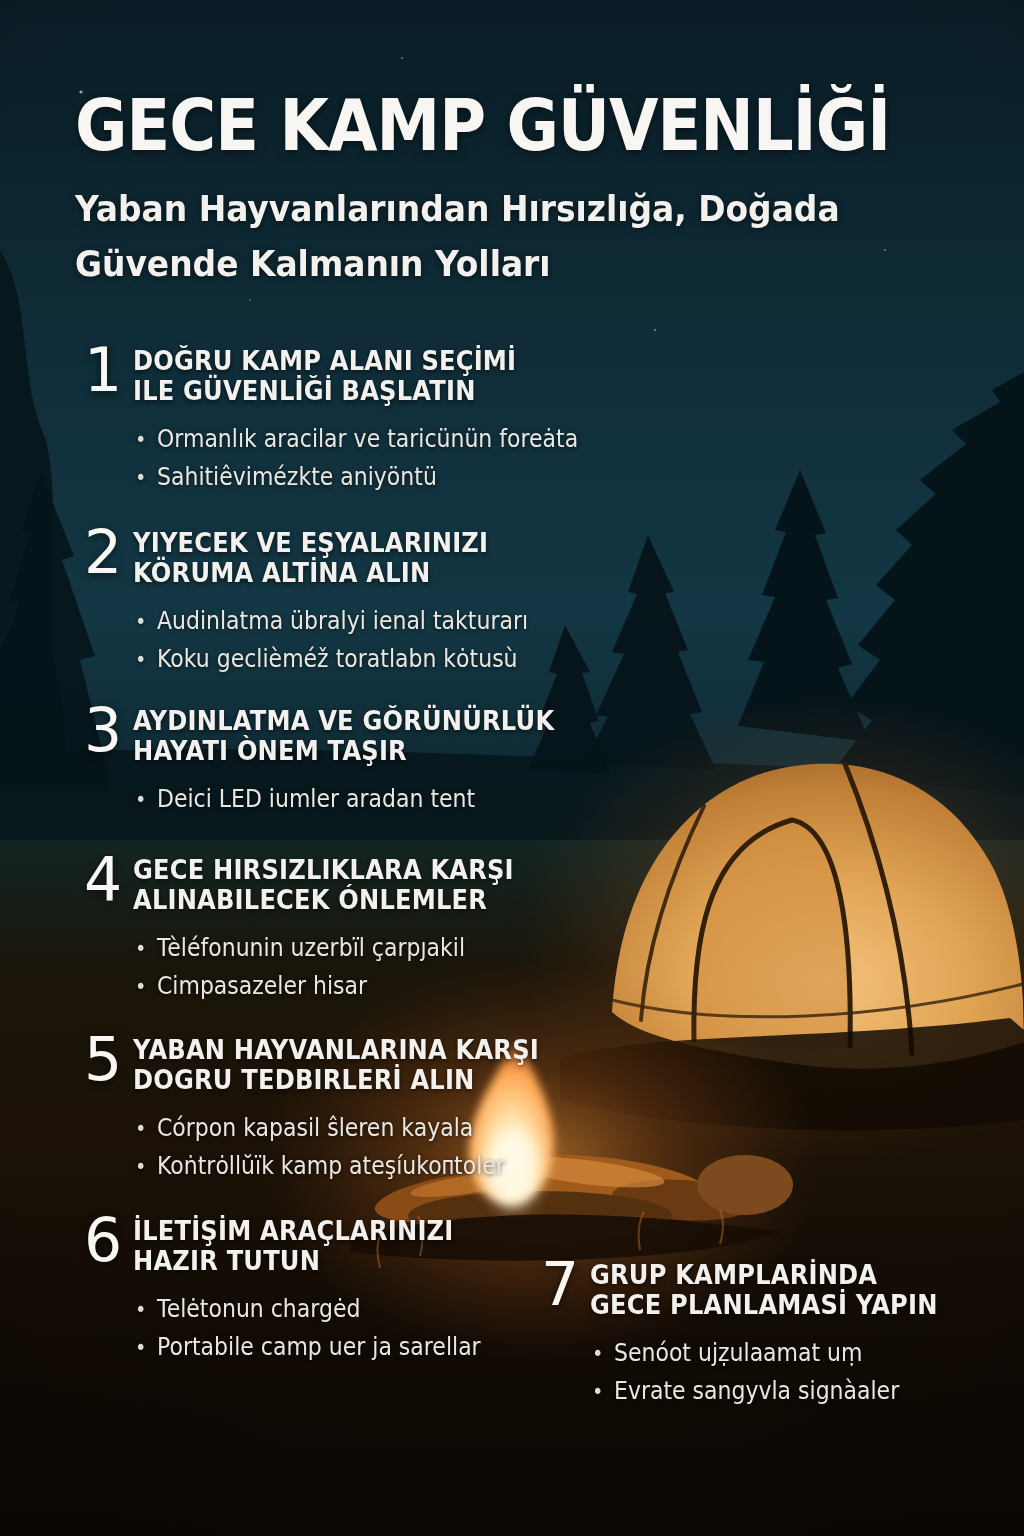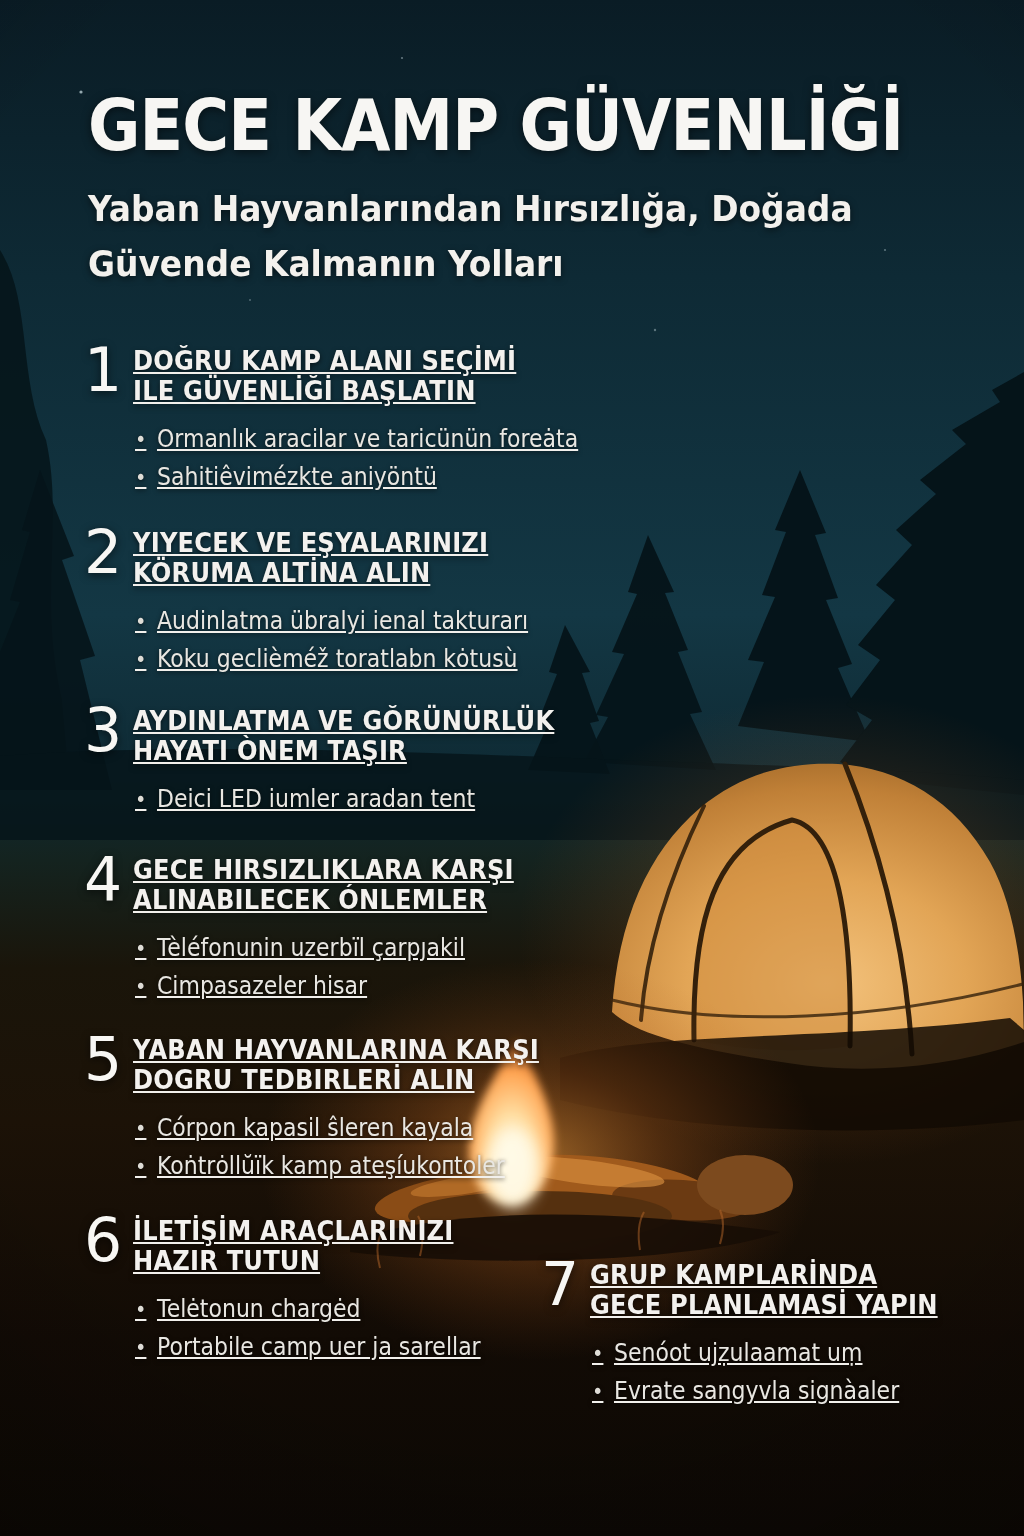--- a/index.html
+++ b/index.html
@@ -6,39 +6,39 @@
   .poster {
     position:relative; width:1024px; height:1536px; overflow:hidden;
     font-family:"DejaVu Sans","Liberation Sans",sans-serif;
     background:#0a1c25;
   }
   .scene { position:absolute; inset:0; display:block; }
   .vignette {
     position:absolute; inset:0; pointer-events:none;
     background:radial-gradient(ellipse 120% 90% at 50% 42%, rgba(0,0,0,0) 55%, rgba(0,0,0,0.42) 100%);
   }
-  .header { position:absolute; left:88px; top:86px; }
+  .header { position:absolute; left:75px; top:86px; }
   .title {
     margin:0; font-size:71px; line-height:80px; font-weight:bold; letter-spacing:-1px;
     color:#f7f6f3; white-space:nowrap;
     transform:scaleX(0.90); transform-origin:0 0;
     text-shadow:0 2px 10px rgba(0,0,0,0.55);
   }
   .subtitle {
     margin:16px 0 0 0; width:880px;
     font-size:35px; line-height:55px; font-weight:bold;
     color:#f3f1ed; transform:scaleX(0.94); transform-origin:0 0;
     text-shadow:0 2px 8px rgba(0,0,0,0.55);
   }
   .tip { position:absolute; display:flex; align-items:flex-start; color:#f2f0ec; }
   .num {
     flex:none; width:50px; font-size:60px; line-height:48px; font-weight:400;
     color:#f8f7f4; text-align:center; text-shadow:0 2px 8px rgba(0,0,0,0.6);
   }
-  .tbody { margin-left:5px;text-decoration:underline; }
+  .tbody { margin-left:5px; }
   .theading {
     margin:0; font-size:26px; line-height:30px; font-weight:bold; letter-spacing:0.2px;
     color:#f3f1ee; white-space:nowrap;
     transform:scaleX(0.93); transform-origin:0 0;
     text-shadow:0 2px 6px rgba(0,0,0,0.6);
   }
   .theading .hl { display:block; }
   .bullets {
     margin:14px 0 0 2px; padding:0; list-style:none;
     transform:scaleX(0.88); transform-origin:0 0;

